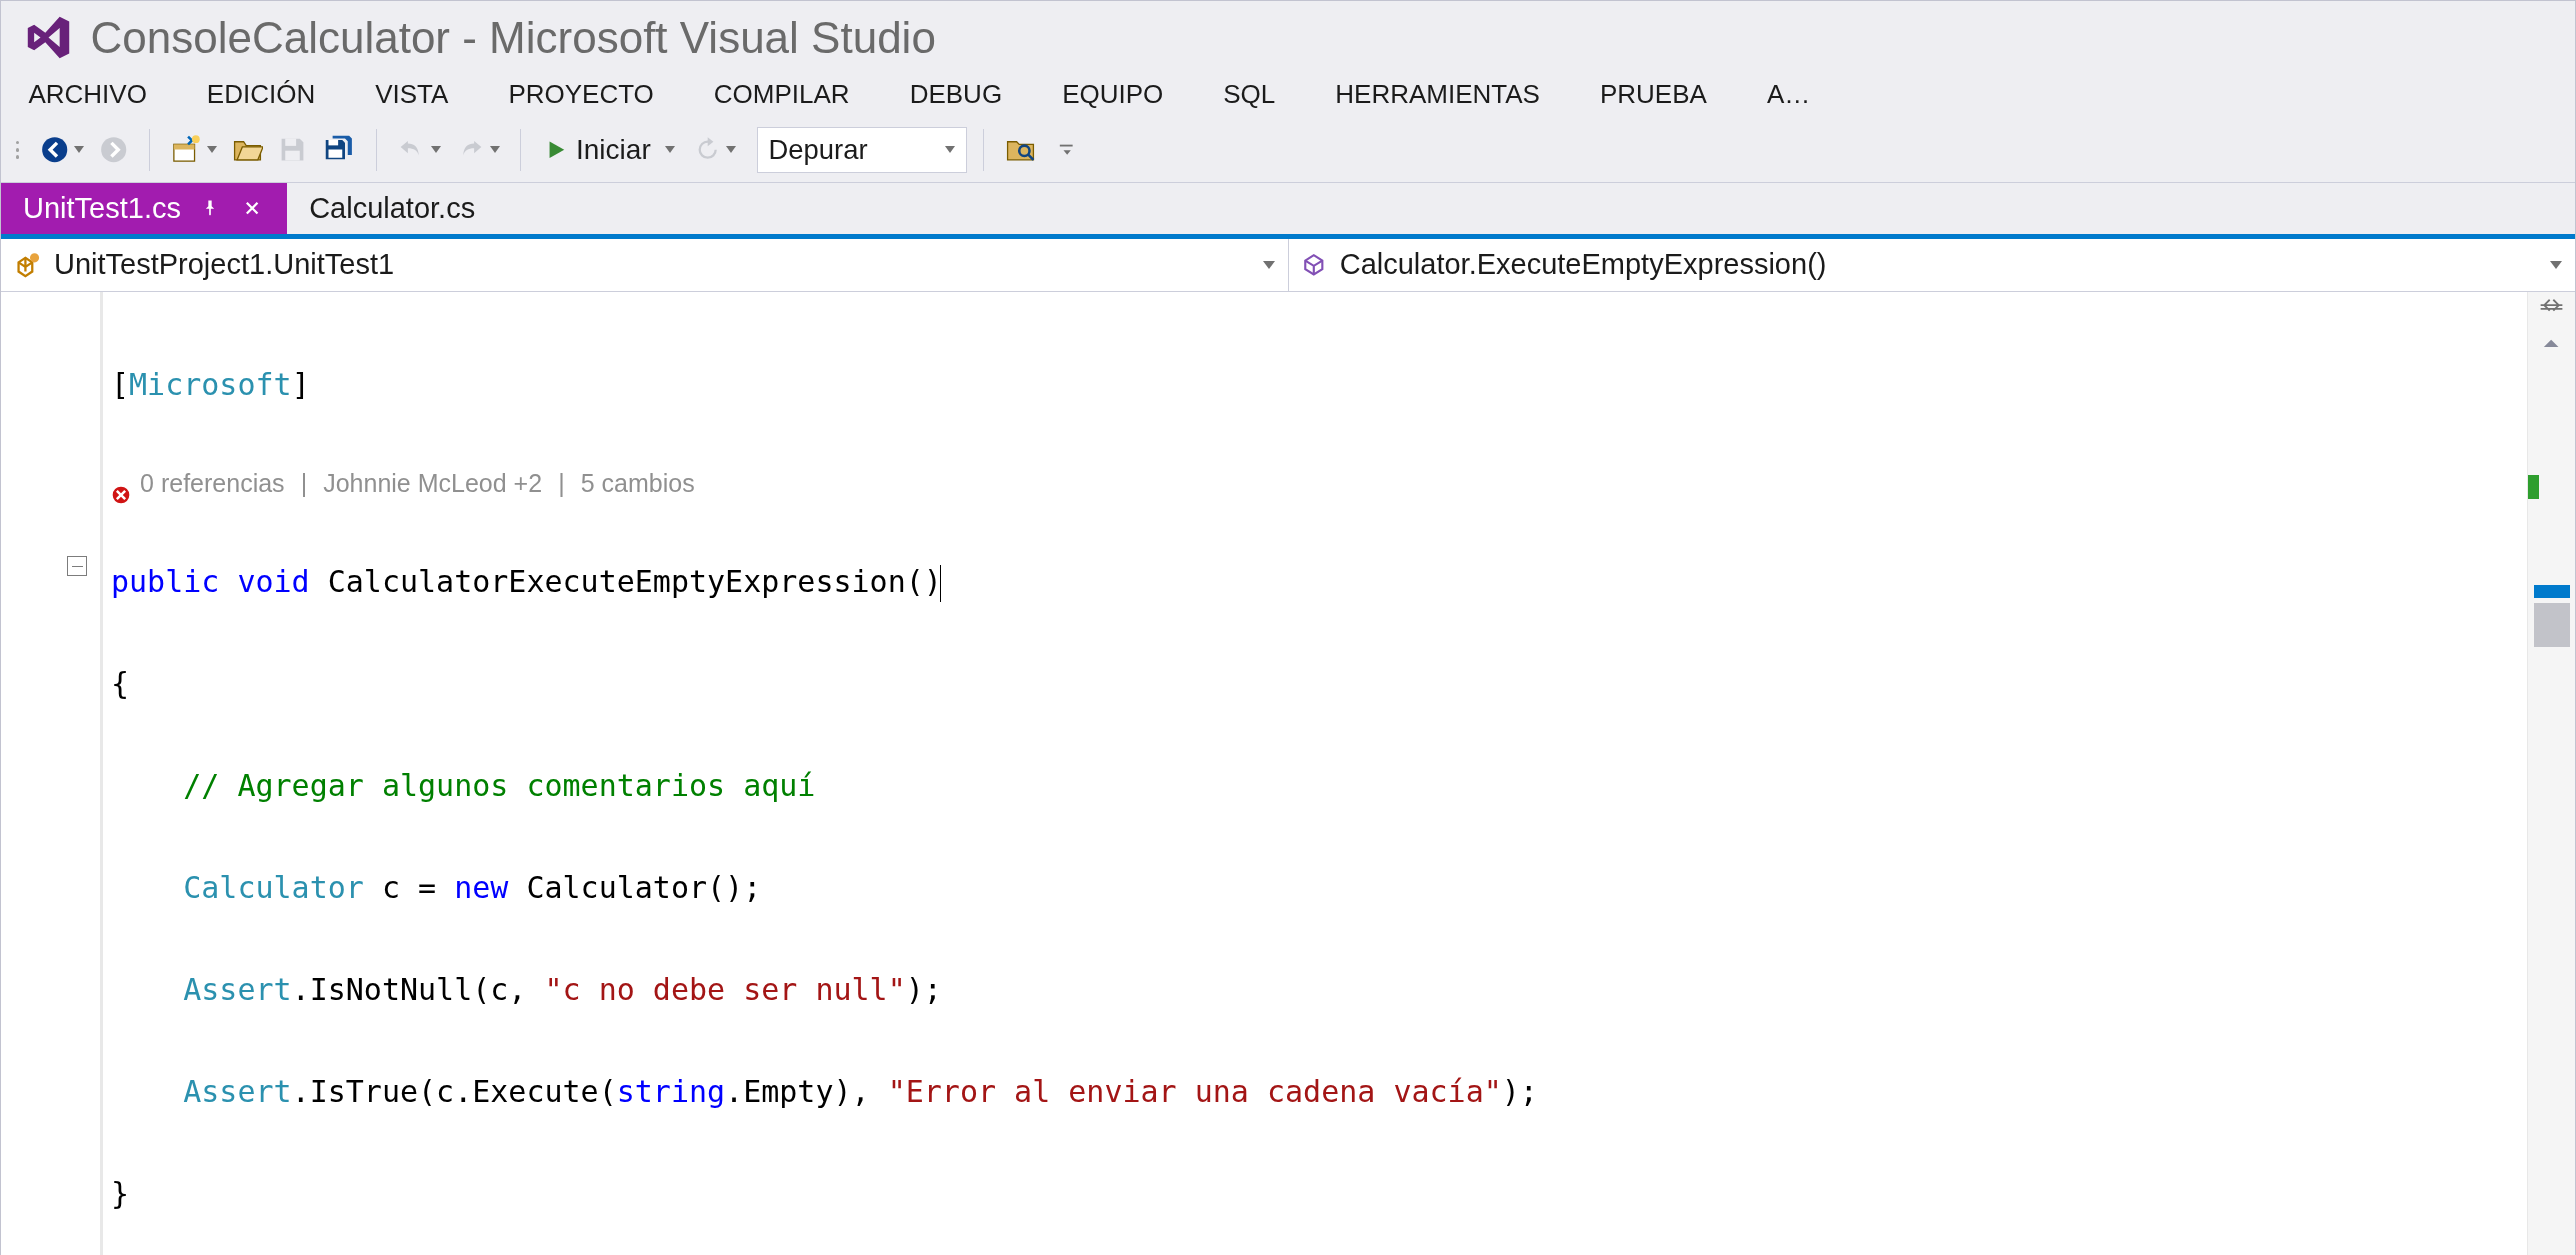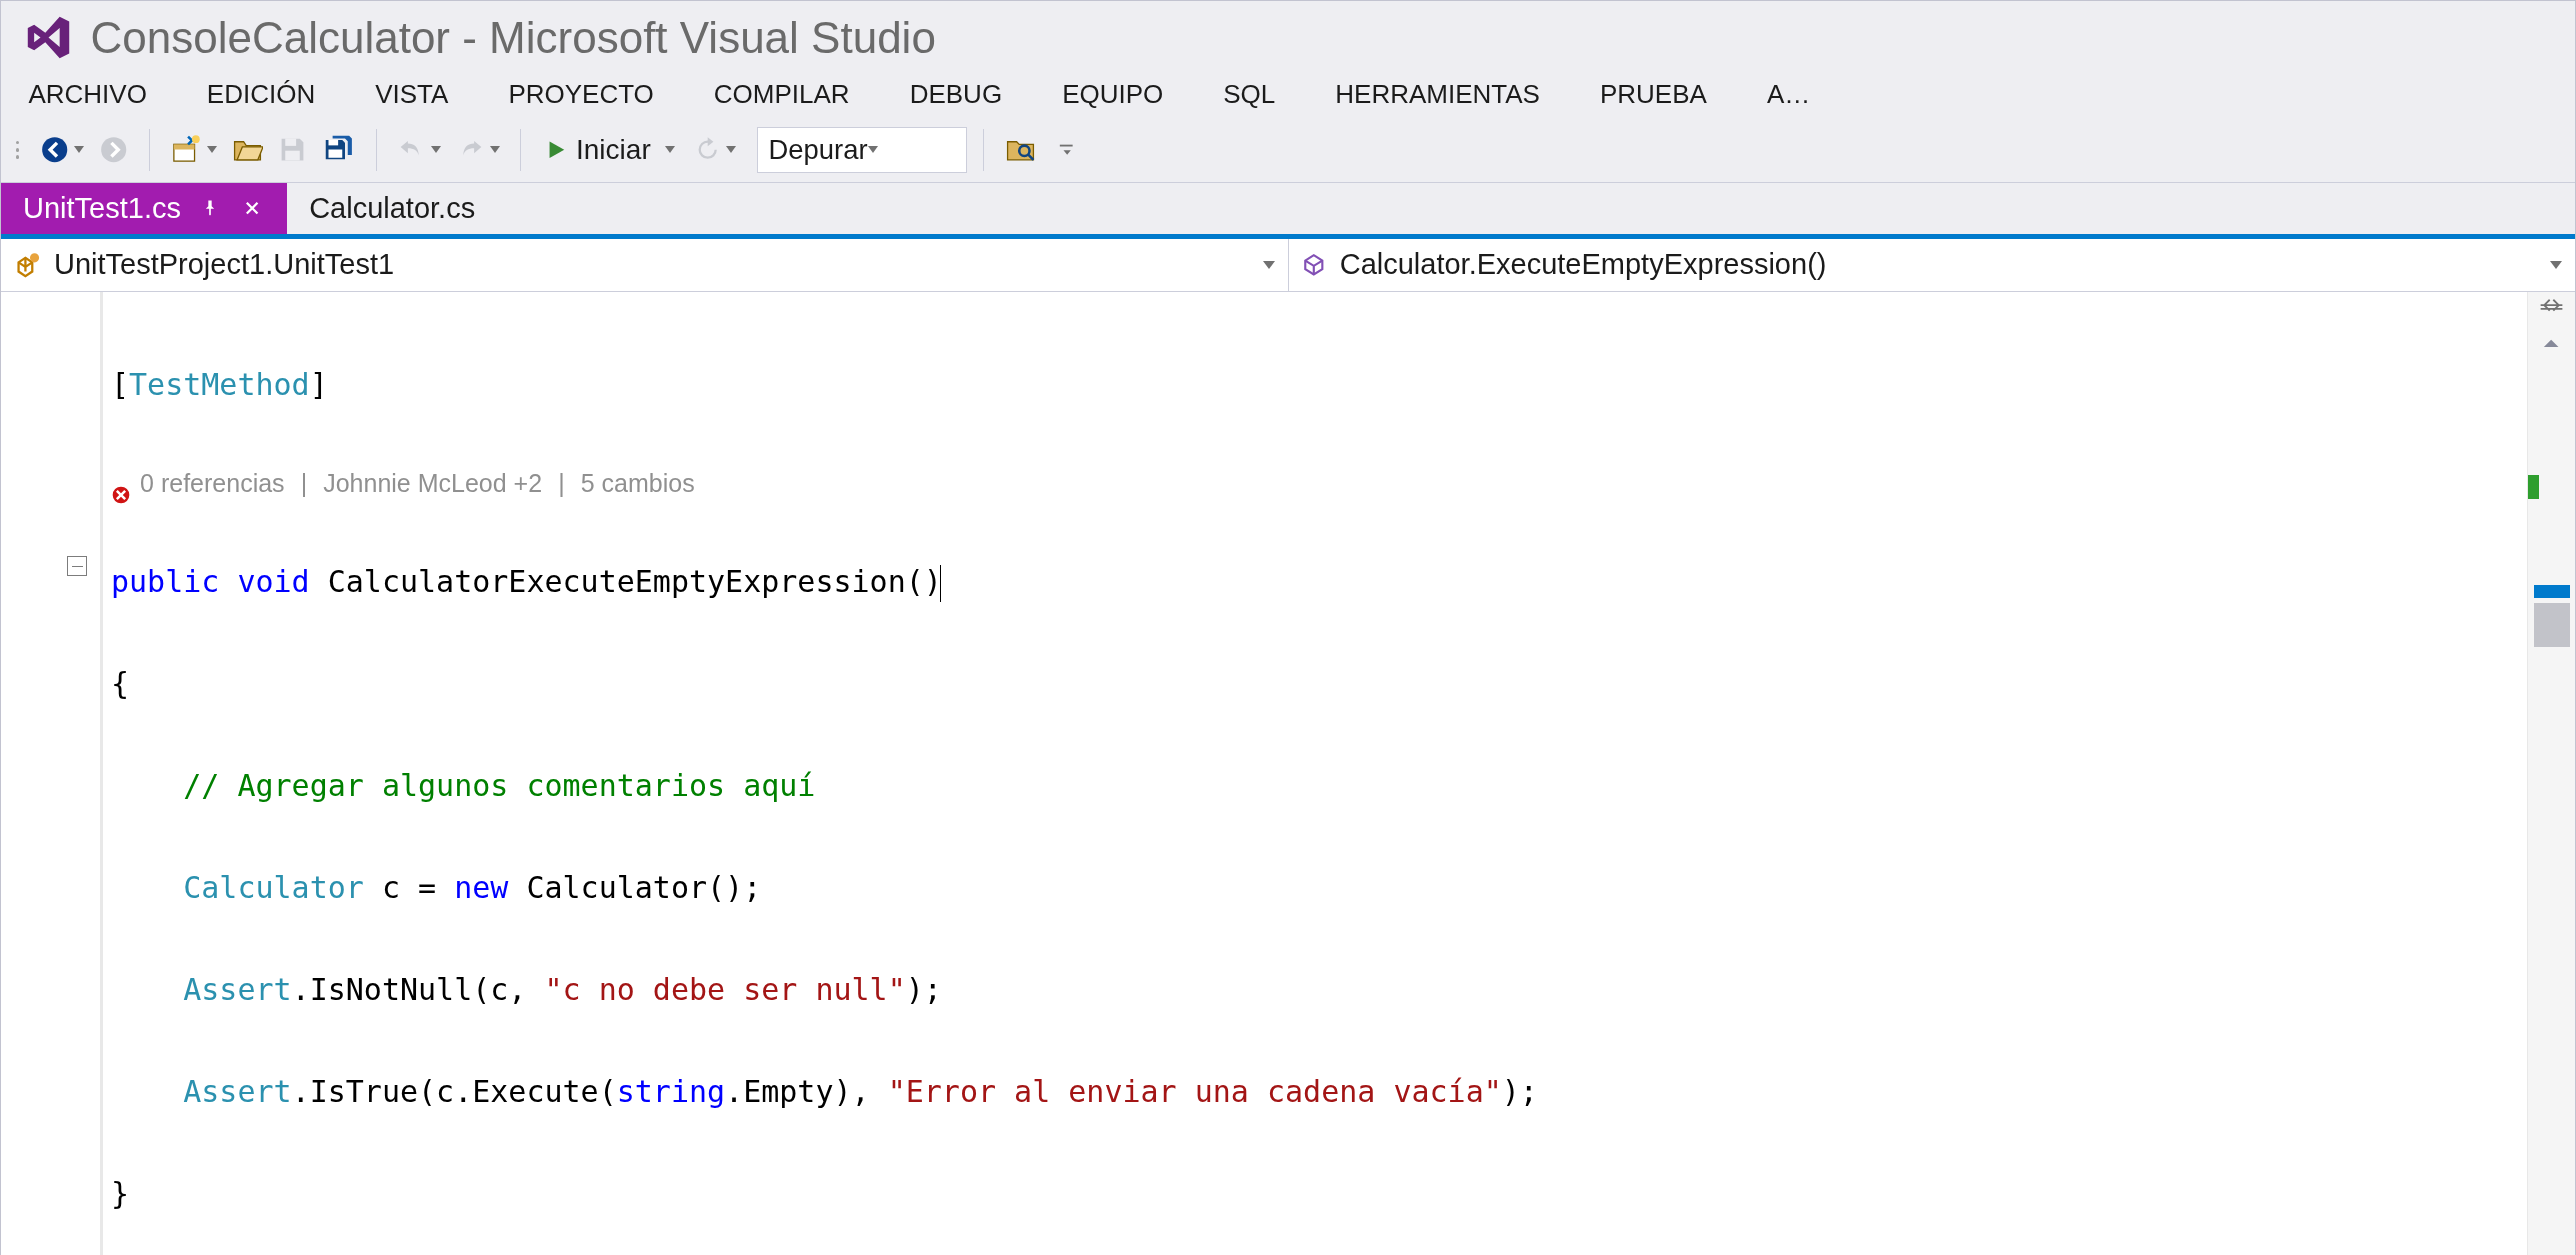--- a/index.html
+++ b/index.html
@@ -63,21 +63,21 @@
   padding: 0 3.7px;
 }
 .toolbar .drop-caret {
   width:0;height:0;border-left:5.5px solid transparent;border-right:5.5px solid transparent;border-top:7.3px solid #717171;margin-left:5.5px;
 }
 .toolbar svg { display:block; }
 .start-btn {
   display:inline-flex;align-items:center;gap:9.1px;font-size:28px;color:#1b1b1b;padding:0 7.3px;
 }
 .config-select {
-  display:inline-flex;align-items:center;
+  display:inline-flex;align-items:center;justify-content:space-between;
   width:210px;height:46px;border:0.9px solid #cccedb;background:#fff;padding:0 11px;font-size:27.4px;color:#1b1b1b;margin-left:9.1px;
 }
 .grip {
   width:7.3px;display:flex;flex-direction:column;gap:3.7px;margin-right:7.3px;margin-left:1.8px;
 }
 .grip i{width:3.7px;height:3.7px;background:#a0a0a0;border-radius:50%;display:block;}
 
 .tabstrip {
   display:flex;align-items:stretch;height:51px;
 }
@@ -285,21 +285,21 @@
         <span>Calculator.ExecuteEmptyExpression()</span>
         <span class="caret"></span>
       </div>
     </div>
 
     <div class="editor-area">
       <div class="gutter">
         <div class="outline-col"></div>
       </div>
       <div class="code">
-<div class="line">[<span class="k-type">TestMethod</span>]</div>
+<div class="line">[<span class="k-type">Microsoft</span>]</div>
 <div class="codelens">  <svg class="err-ico" viewBox="0 0 24 24">
               <circle cx="12" cy="12" r="10" fill="#d01414"></circle>
               <path d="M7 7l10 10M17 7L7 17" stroke="#fff" stroke-width="3"></path>
             </svg> <span>0 referencias</span> | <span>Johnnie McLeod +2</span> | <span>5 cambios</span></div>
 <div class="line" style="position:relative"><span class="hl-line"></span><span class="fold"><span class="minus"></span></span><span class="k-blue">public</span> <span class="k-blue">void</span><span> CalculatorExecuteEmptyExpression()</span><span class="cursor"></span></div>
 <div class="line">{</div>
 <div class="line">    <span class="k-cmt">// Agregar algunos comentarios aquí</span></div>
 <div class="line">    <span class="k-type">Calculator</span><span> c = </span><span class="k-blue">new</span><span> Calculator();</span></div>
 <div class="line">    <span class="k-type">Assert</span><span>.IsNotNull(c, </span><span class="k-str">"c no debe ser null"</span><span>);</span></div>
 <div class="line">    <span class="k-type">Assert</span><span>.IsTrue(c.Execute(</span><span class="k-blue">string</span><span>.Empty), </span><span class="k-str">"Error al enviar una cadena vacía"</span><span>);</span></div>

